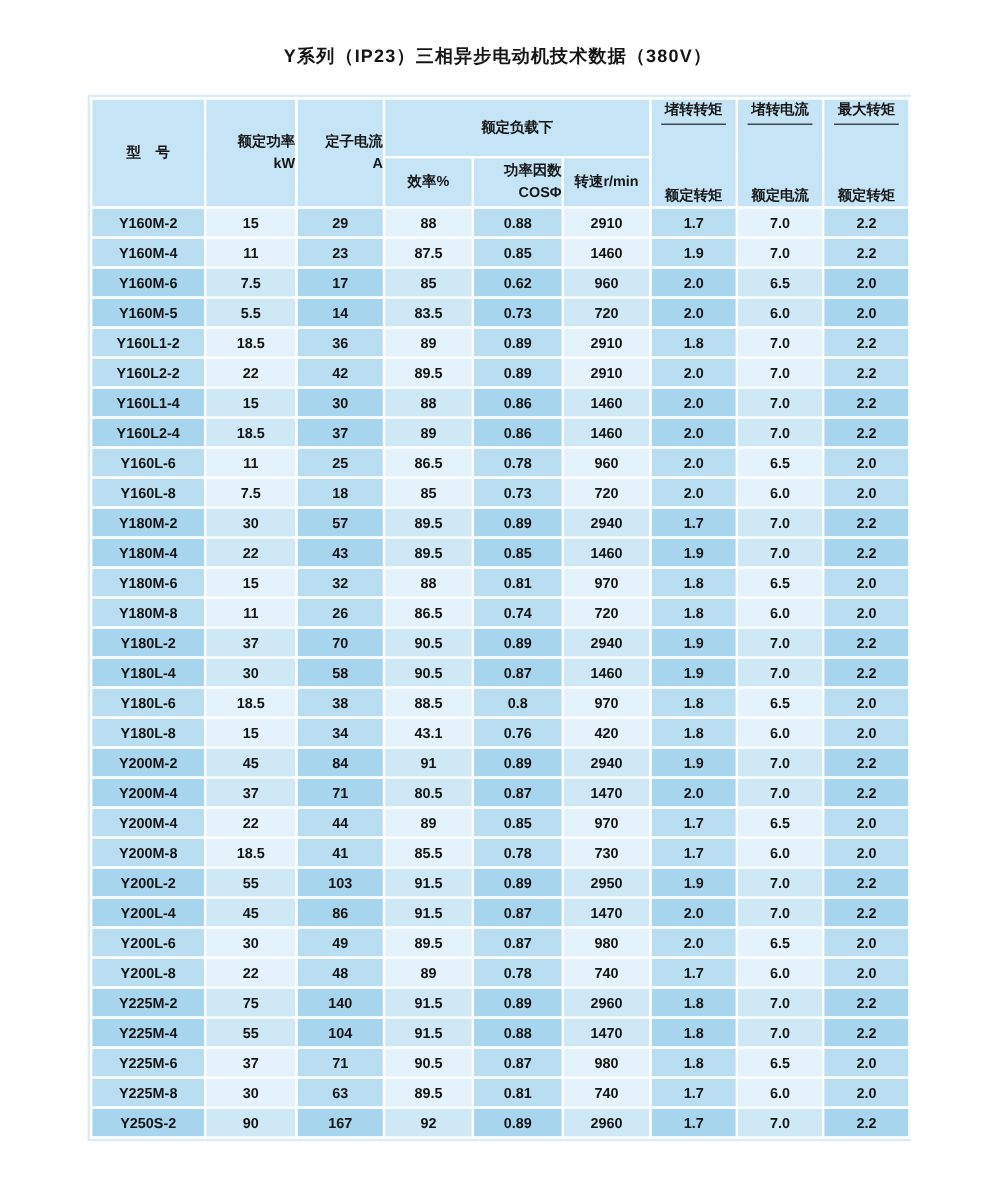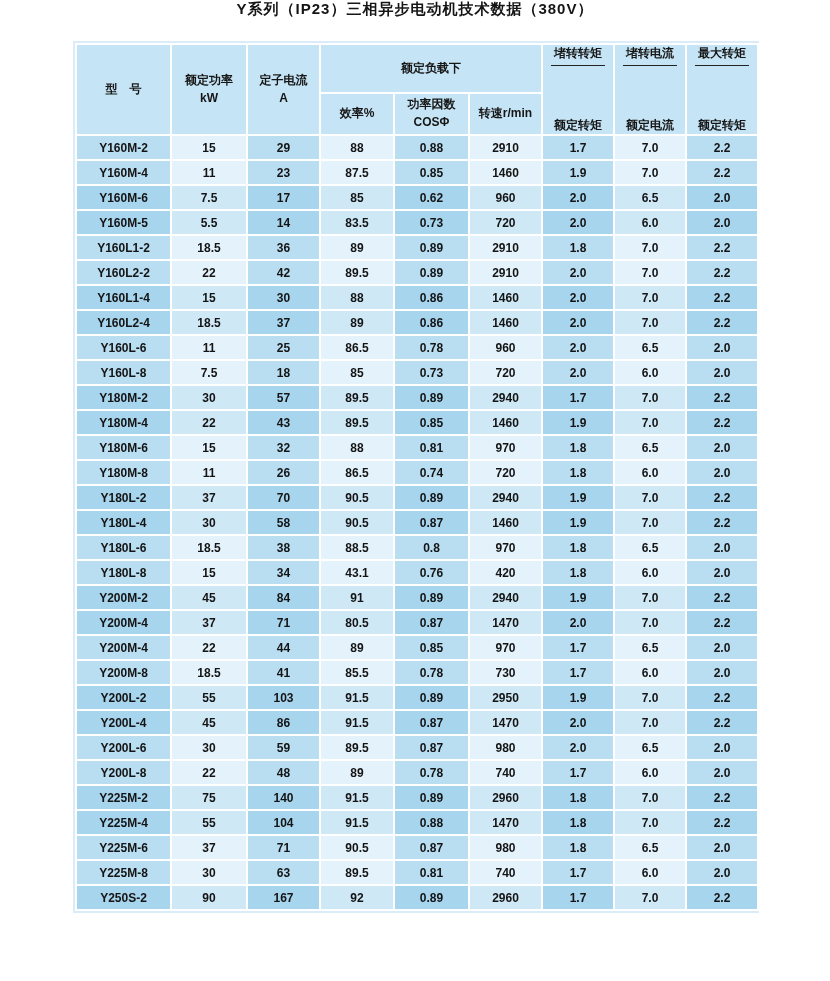--- a/index.html
+++ b/index.html
@@ -7,20 +7,21 @@
     width: 830px; height: 981px;
     background: #ffffff;
     font-family: "Liberation Sans", "DejaVu Sans", sans-serif;
     color: #111;
   }
   .page-title {
     text-align: center;
     font-size: 15px;
     font-weight: bold;
     letter-spacing: 1px;
+    padding-top: 38px;
     margin: 0 0 22px 0;
     color: #151515;
   }
   .table-wrap {
     margin-left: 73px;
     width: 686px;
     background: #d9ecf8;
     padding: 2px;
     box-sizing: border-box;
   }
@@ -35,21 +36,21 @@
     vertical-align: middle;
     font-size: 12px;
     font-weight: bold;
     padding: 0;
     overflow: hidden;
     white-space: nowrap;
   }
   table.spec th { background: #c5e4f5; color: #161616; }
   tr.hdr-top th { height: 40px; }
   tr.hdr-sub th { height: 32px; }
-  .two-line span { display: block; line-height: 1.45; }
+  .two-line span { display: block; line-height: 1.45; text-align: right; }
   .frac { display: inline-block; }
   .frac .num {
     display: block;
     border-bottom: 1.5px solid #222;
     padding: 0 3px 3px 3px;
   }
   .frac .den { display: block; padding: 3px 3px 0 3px; margin-top: 48px; }
   table.spec td { height: 23px; color: #141414; }
   td.cA { background: #b9def2; }
   td.cB { background: #e4f2fb; }
@@ -375,21 +376,21 @@
           <td class="cB">91.5</td>
           <td class="cA">0.87</td>
           <td class="cB">1470</td>
           <td class="cA">2.0</td>
           <td class="cB">7.0</td>
           <td class="cA">2.2</td>
         </tr>
         <tr>
           <td class="cA">Y200L-6</td>
           <td class="cB">30</td>
-          <td class="cA">59</td>
+          <td class="cA">49</td>
           <td class="cB">89.5</td>
           <td class="cA">0.87</td>
           <td class="cB">980</td>
           <td class="cA">2.0</td>
           <td class="cB">6.5</td>
           <td class="cA">2.0</td>
         </tr>
         <tr>
           <td class="cA">Y200L-8</td>
           <td class="cB">22</td>

